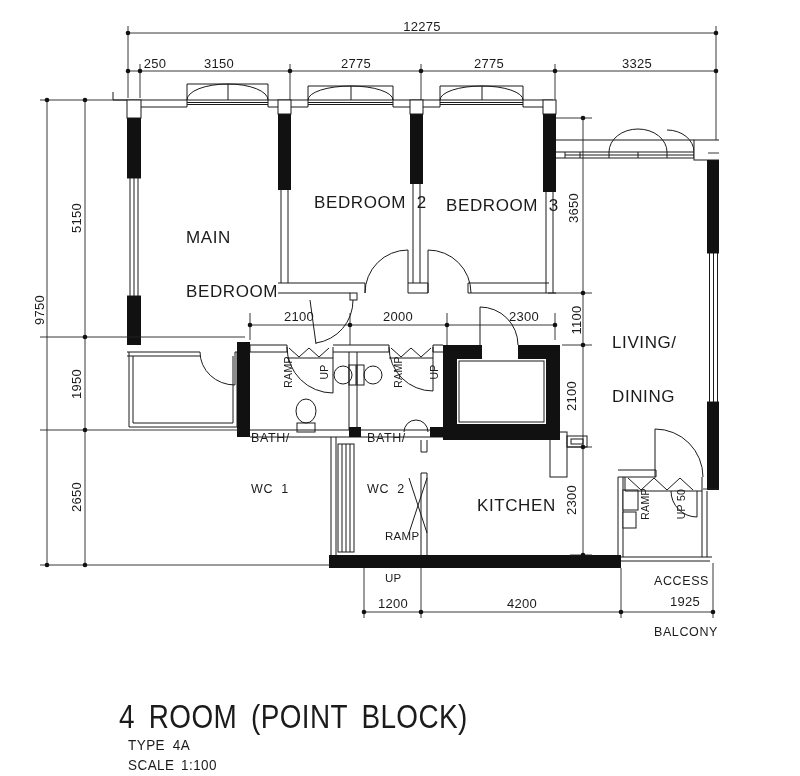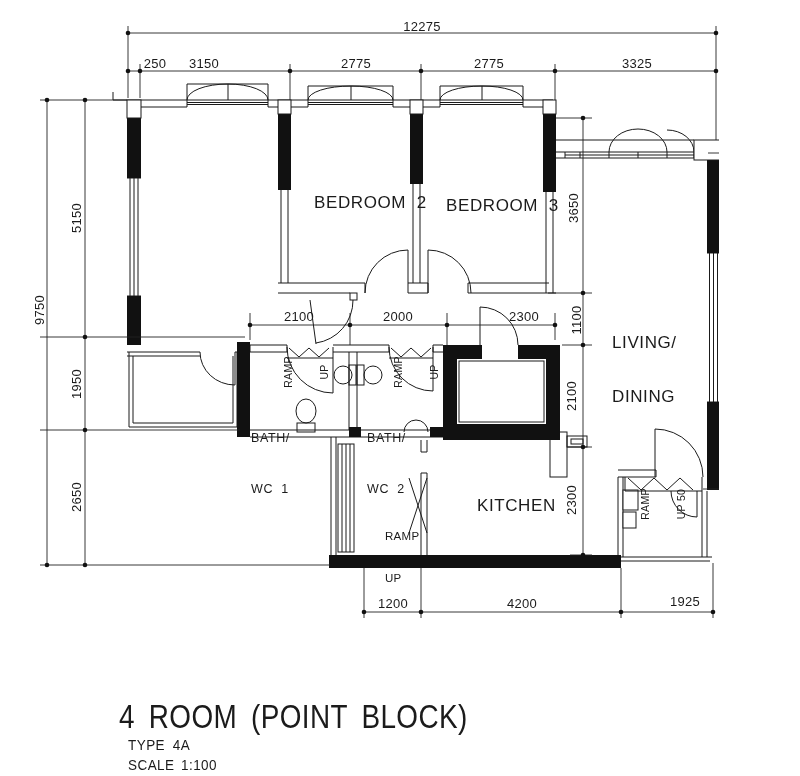--- a/index.html
+++ b/index.html
@@ -167,55 +167,63 @@
         <circle cx="763" cy="489" r="2.3"></circle>
       <circle cx="364" cy="612" r="2.3"></circle>
         <circle cx="421" cy="612" r="2.3"></circle>
         <circle cx="621" cy="612" r="2.3"></circle>
         <circle cx="713" cy="612" r="2.3"></circle>
     </g>
   </svg>
 
   <div class="txt dim" style="left:422px;top:26px">12275</div>
   <div class="txt dim" style="left:155px;top:63px">250</div>
-  <div class="txt dim" style="left:204px;top:63px">3150</div>
+  <div class="txt dim" style="left:219px;top:63px">3150</div>
   <div class="txt dim" style="left:356px;top:63px">2775</div>
   <div class="txt dim" style="left:489px;top:63px">2775</div>
   <div class="txt dim" style="left:637px;top:63px">3325</div>
   <div class="txt dim rot" style="left:39px;top:310px">9750</div>
   <div class="txt dim rot" style="left:76px;top:218px">5150</div>
   <div class="txt dim rot" style="left:76px;top:384px">1950</div>
   <div class="txt dim rot" style="left:76px;top:497px">2650</div>
   <div class="txt dim rot" style="left:573px;top:208px">3650</div>
   <div class="txt dim rot" style="left:576px;top:320px">1100</div>
   <div class="txt dim rot" style="left:571px;top:396px">2100</div>
   <div class="txt dim rot" style="left:571px;top:500px">2300</div>
   <div class="txt dim rot" style="left:750px;top:318px">7050</div>
   <div class="txt dim" style="left:299px;top:316px">2100</div>
   <div class="txt dim" style="left:398px;top:316px">2000</div>
   <div class="txt dim" style="left:524px;top:316px">2300</div>
   <div class="txt dim" style="left:393px;top:603px">1200</div>
   <div class="txt dim" style="left:522px;top:603px">4200</div>
   <div class="txt dim" style="left:685px;top:601px">1925</div>
 
+  <div class="txt room" style="left:186px;top:193px">
+    <div>MAIN</div>
+    <div>BEDROOM</div>
+  </div>
   <div class="txt room" style="left:314px;top:194px">BEDROOM  2</div>
   <div class="txt room" style="left:446px;top:197px">BEDROOM  3</div>
   <div class="txt room" style="left:612px;top:298px">
     <div>LIVING/</div>
     <div>DINING</div>
   </div>
   <div class="txt room sm" style="left:251px;top:396px">
     <div>BATH/</div>
     <div>WC  1</div>
   </div>
   <div class="txt room sm" style="left:367px;top:396px">
     <div>BATH/</div>
     <div>WC  2</div>
   </div>
   <div class="txt room" style="left:477px;top:497px">KITCHEN</div>
+  <div class="txt room sm" style="left:654px;top:539px">
+    <div>ACCESS</div>
+    <div>BALCONY</div>
+  </div>
 
   <div class="txt ramp rot" style="left:306px;top:372px">
     <div>RAMP</div>
     <div>UP</div>
   </div>
   <div class="txt ramp rot" style="left:416px;top:372px">
     <div>RAMP</div>
     <div>UP</div>
   </div>
   <div class="txt ramp" style="left:385px;top:501px">

